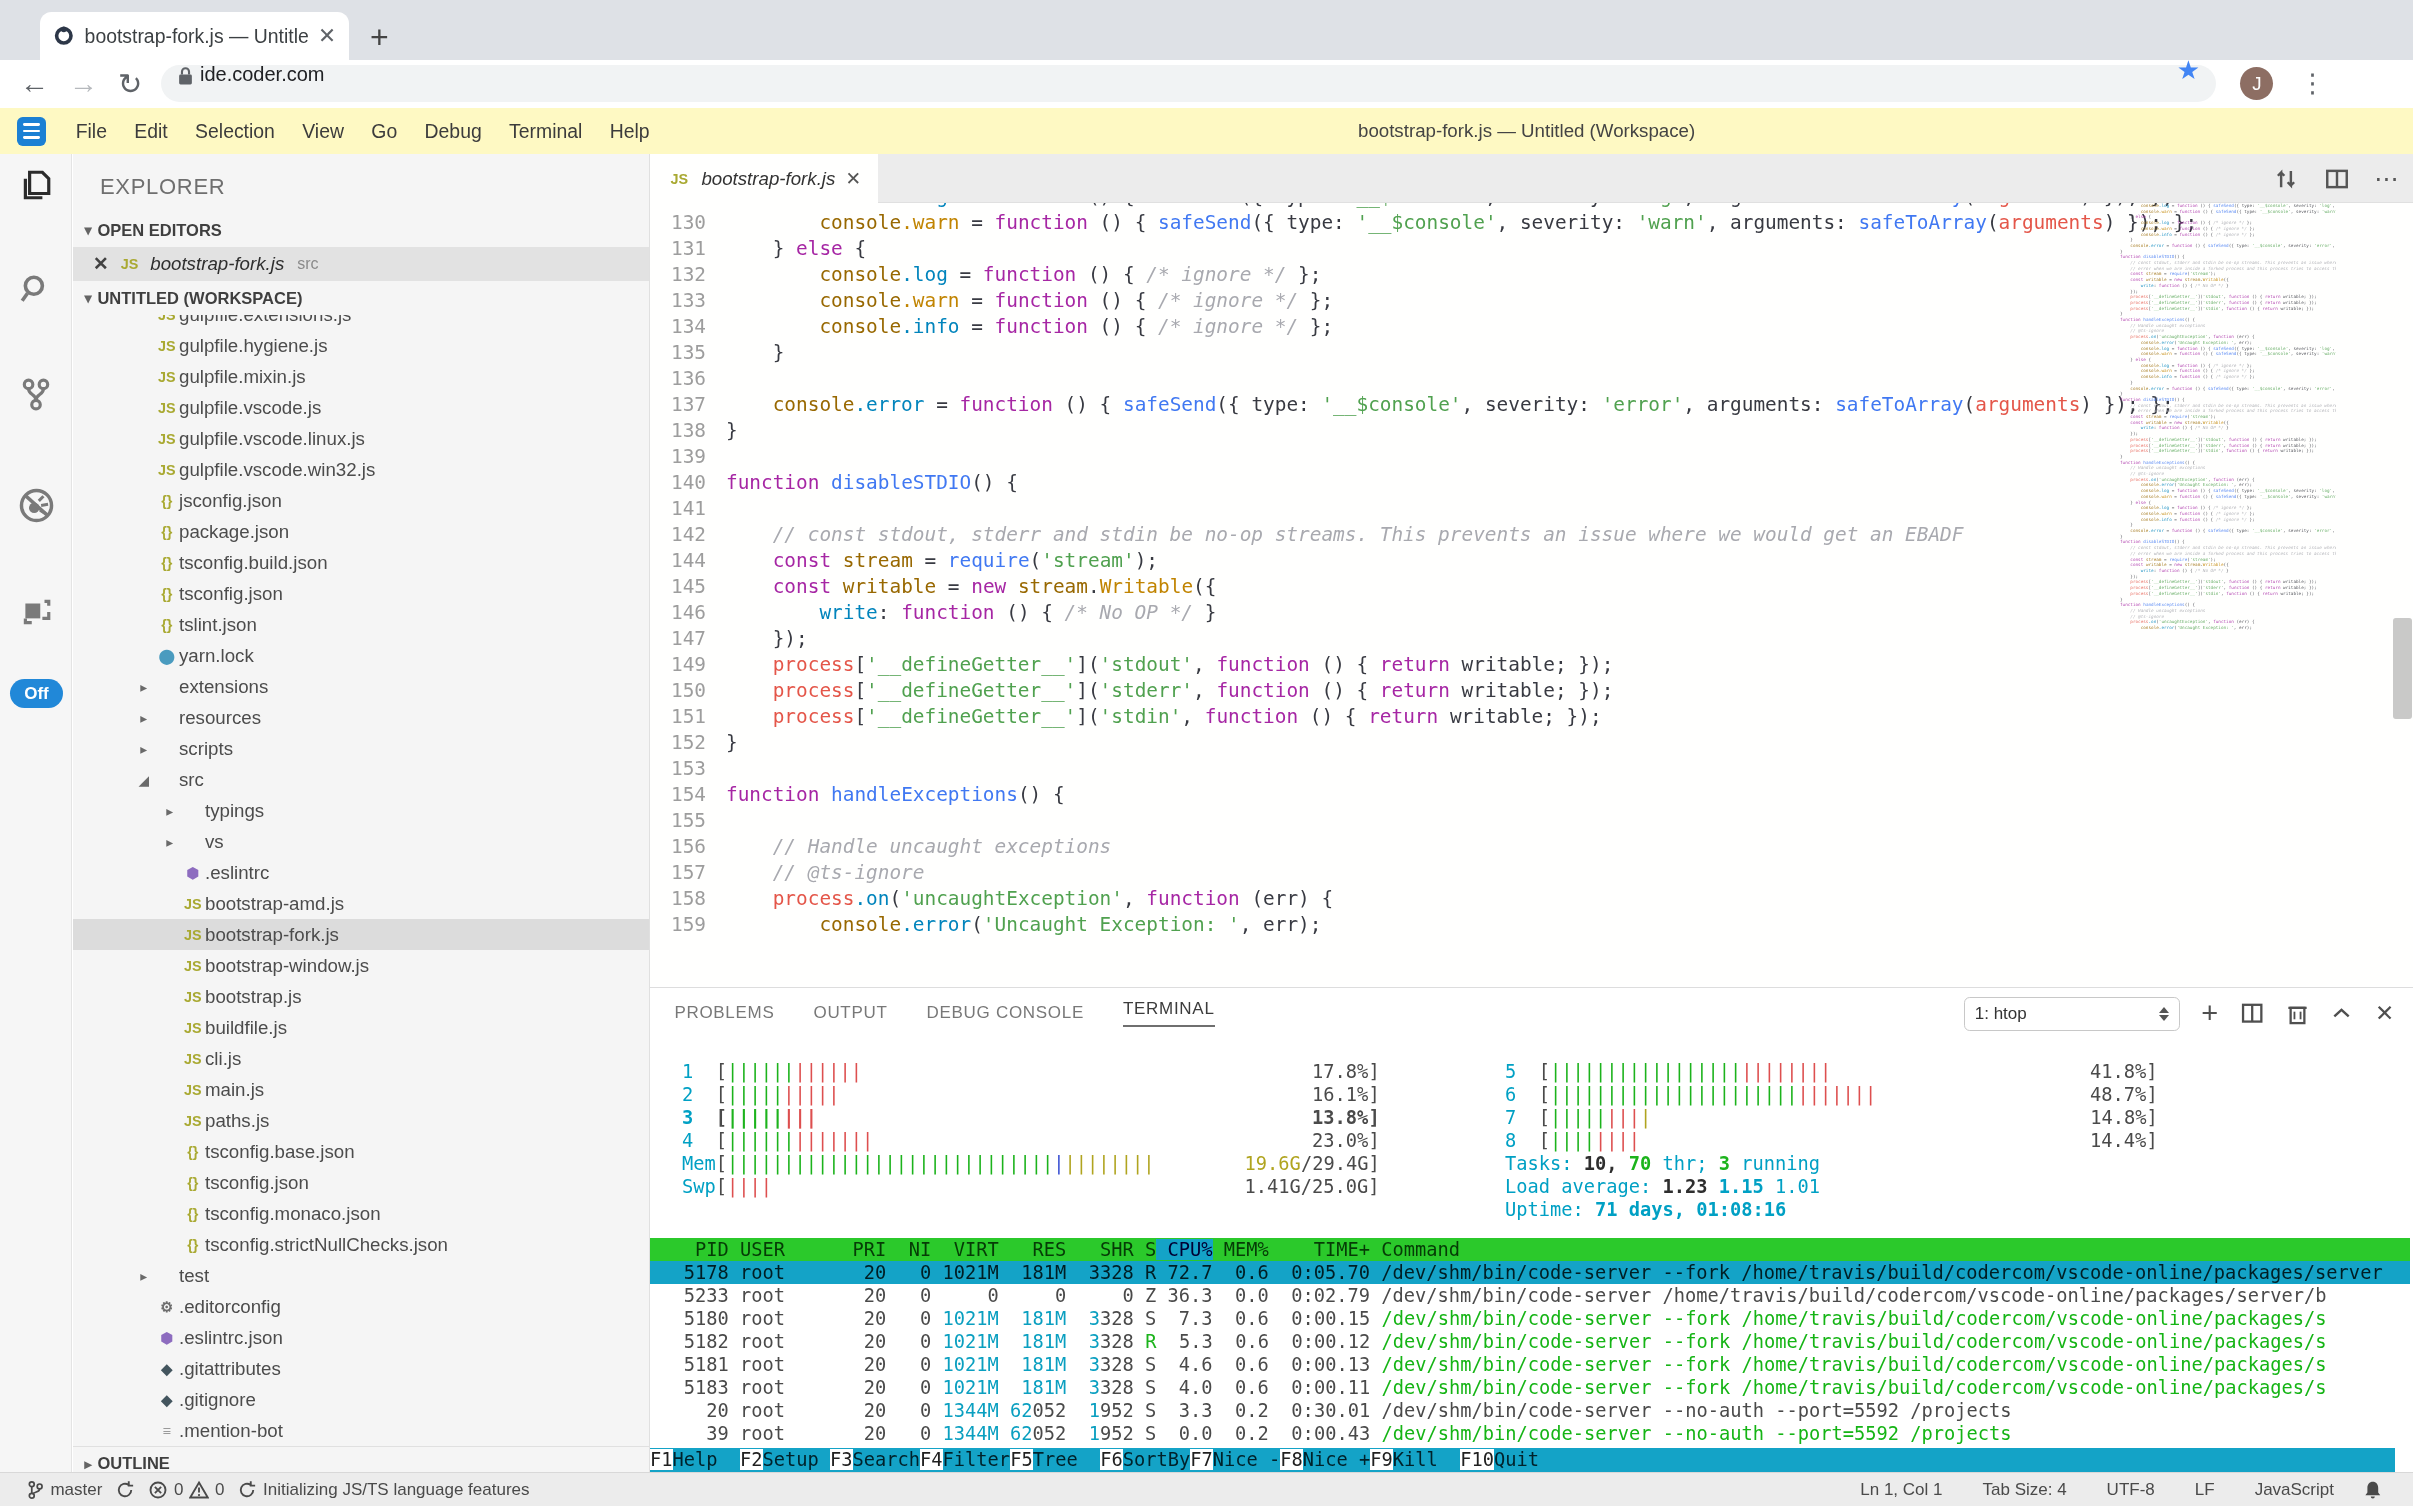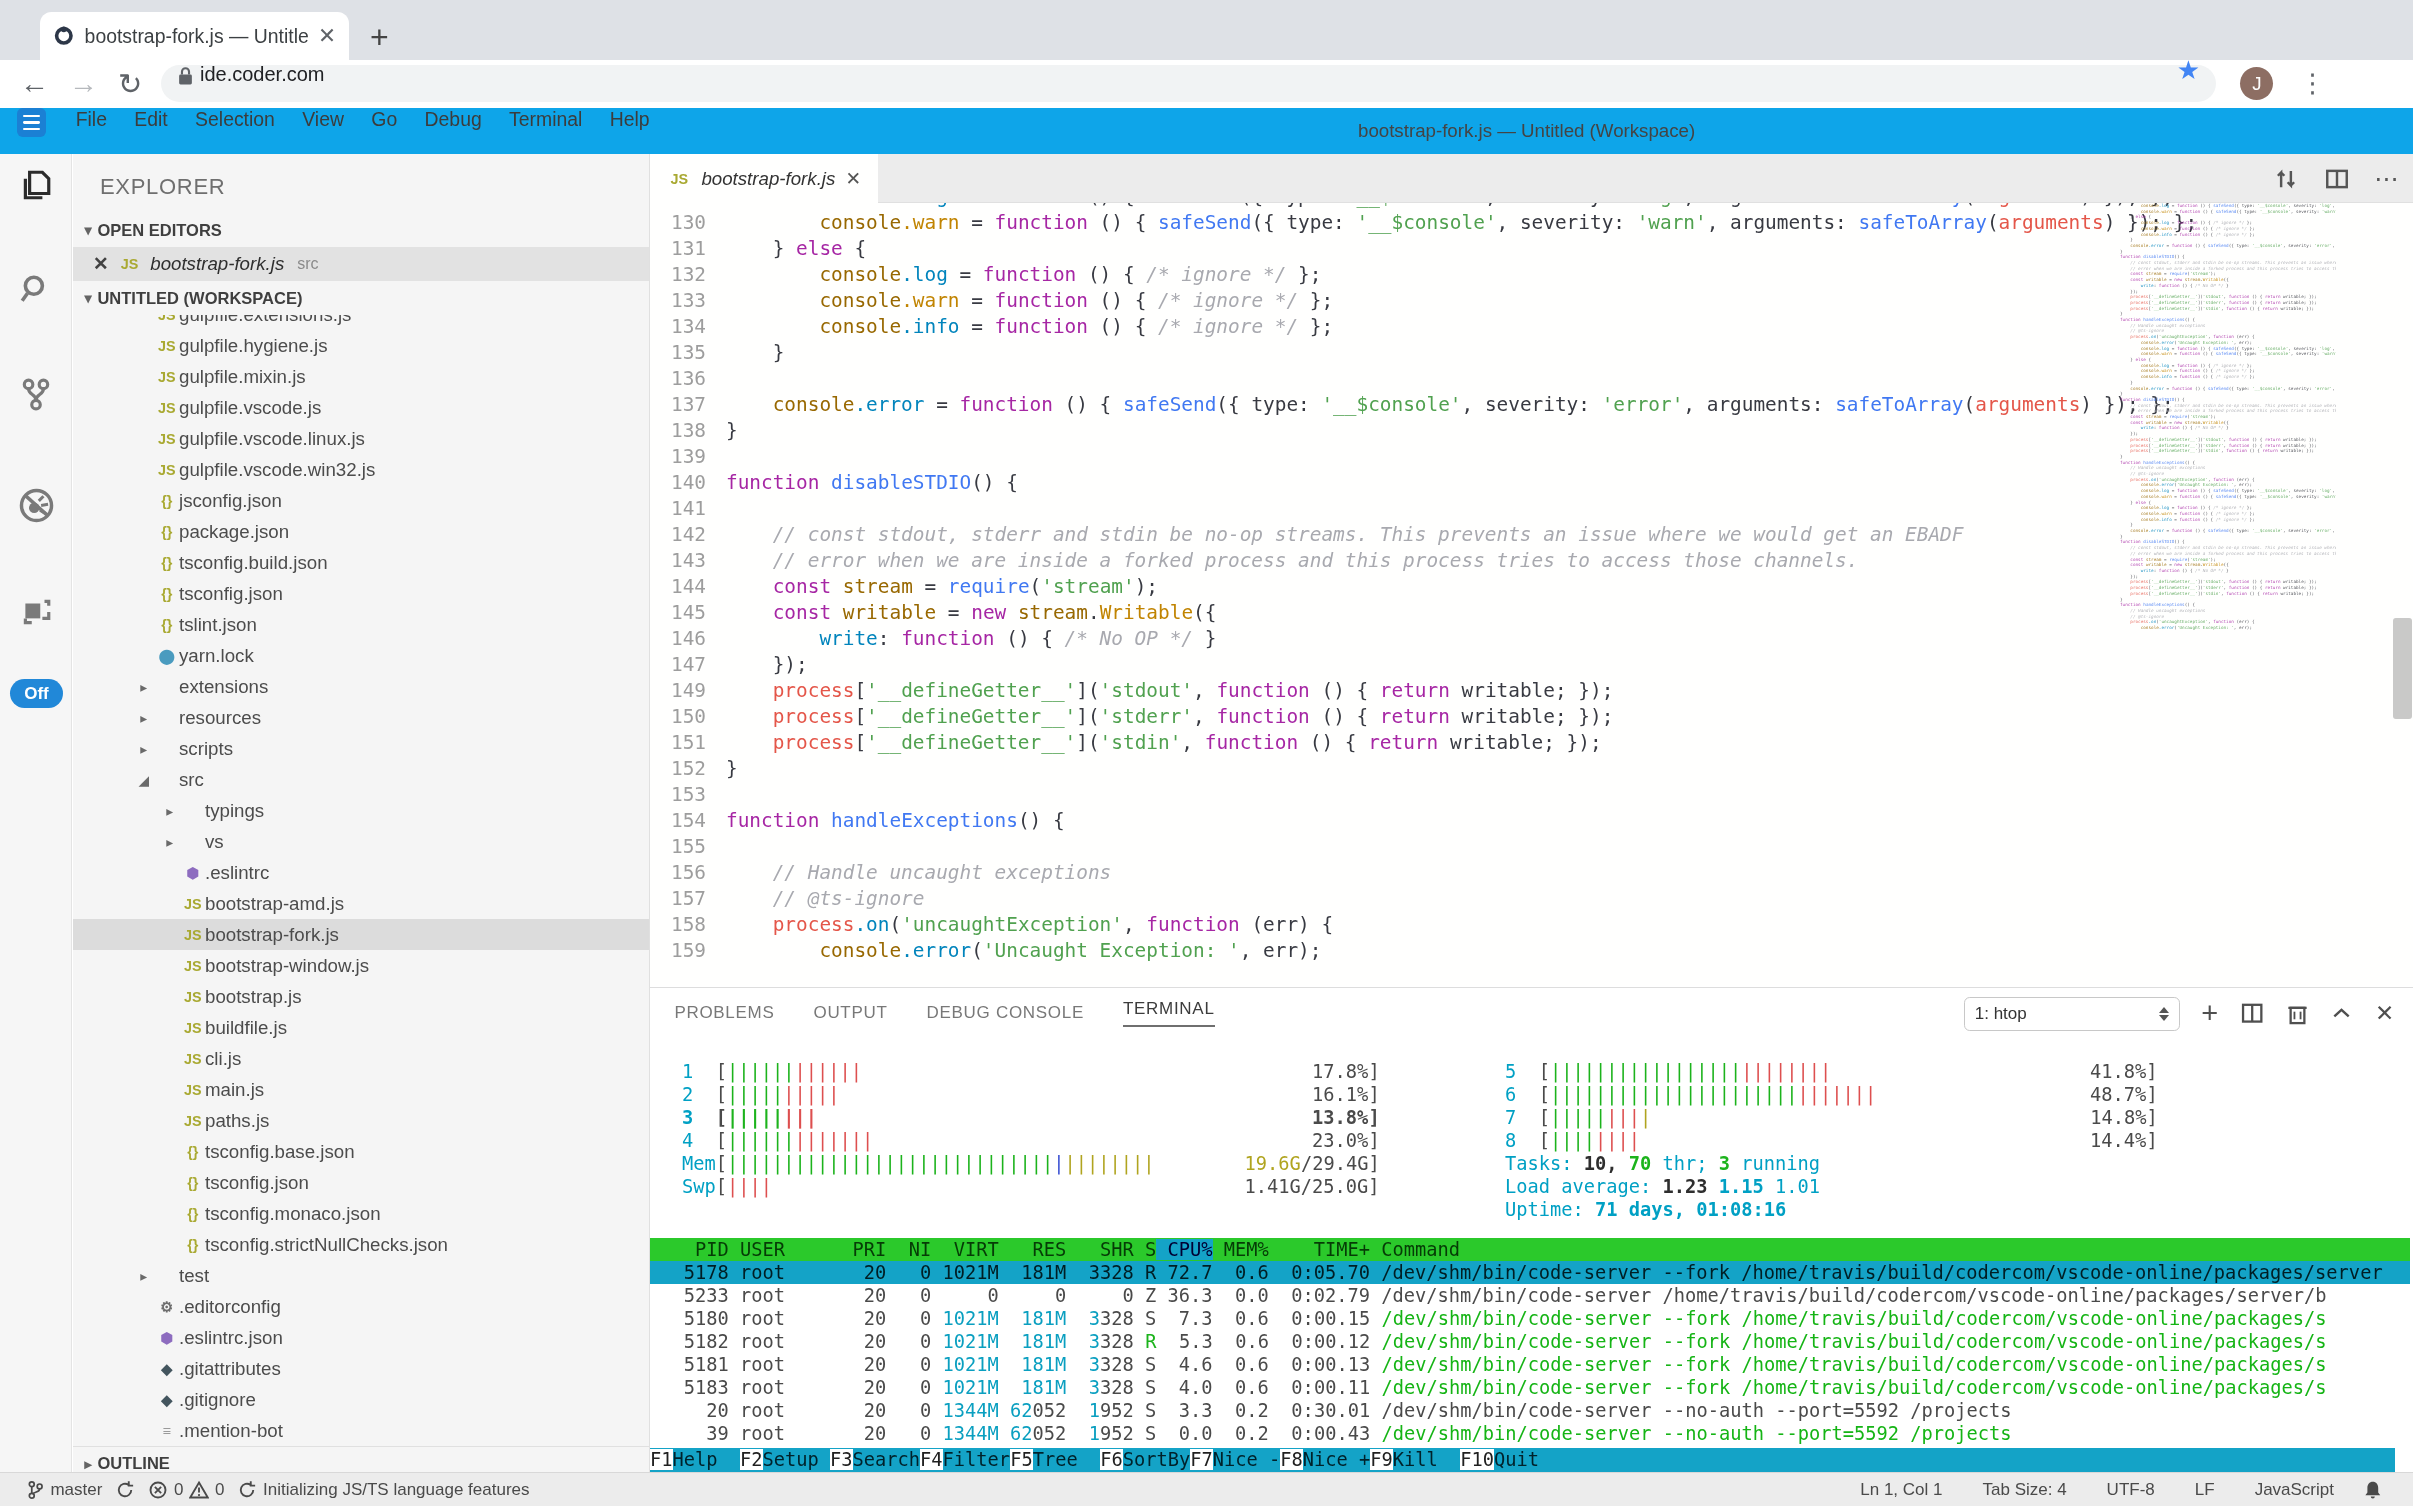--- a/index.html
+++ b/index.html
@@ -17,21 +17,21 @@
   #urlrow{left:0;top:60px;width:2413px;height:47px;background:#fff;display:flex;align-items:center}
   .navic{font-size:29px;color:#5f6368;margin-left:20px}
   .navic.dis{color:#b6b9bd}
   #omni{margin-left:18.7px;width:2055px;height:37px;background:#f1f3f4;border-radius:18.7px;display:flex;align-items:flex-end;padding:16px 16px;gap:6px}
   #omni .url{font-size:20px;color:#202124;flex:1}
   #star{color:#4285f4;font-size:26px}
   #avatar{width:33px;height:33px;border-radius:50%;background:#8d6e63;color:#fff;font-size:18.7px;display:flex;align-items:center;justify-content:center;margin-left:24.4px}
   #kebab{font-size:26px;color:#5f6368;margin-left:26px;margin-right:20px}
 
   
-  #menubar{left:0;top:108px;width:2413px;height:46px;background:#0ea5e9;display:flex;align-items:flex-start}
+  #menubar{left:0;top:108px;width:2413px;height:46px;background:#fef9c3;display:flex;align-items:center}
   #vslogo{width:29px;height:29px;border-radius:5.7px;background:#1b80d4;margin:0 16px 0 17px;display:flex;flex-direction:column;justify-content:center;gap:3.6px;padding:0 5.7px}
   #vslogo i{display:block;height:2.9px;background:#fff;border-radius:1.4px}
   .menu-item{font-size:19.4px;color:#3c3c3c;padding:0 13.7px}
   #wtitle{position:absolute;left:1358px;top:0;height:46px;line-height:46px;font-size:18.7px;color:#444}
 
   
   #activitybar{left:0;top:154px;width:72px;height:1318px;background:#f6f6f6;border-right:1.4px solid #e4e4e4}
   .act{position:absolute;left:0;width:72px;display:flex;justify-content:center}
   #offbadge{position:absolute;left:10px;top:525px;width:53px;height:29px;border-radius:14.4px;background:#2188d8;color:#fff;font-size:17px;font-weight:bold;display:flex;align-items:center;justify-content:center}
 
@@ -417,21 +417,20 @@
       <div class="cl"><span class="ln">133</span><span class="tx"><span class="tk-v">        console</span><span class="tk-p">.warn</span><span class="tk-t"> = </span><span class="tk-k">function</span><span class="tk-t"> () { </span><span class="tk-c">/* ignore */</span><span class="tk-t"> };</span></span></div>
       <div class="cl"><span class="ln">134</span><span class="tx"><span class="tk-v">        console</span><span class="tk-m">.info</span><span class="tk-t"> = </span><span class="tk-k">function</span><span class="tk-t"> () { </span><span class="tk-c">/* ignore */</span><span class="tk-t"> };</span></span></div>
       <div class="cl"><span class="ln">135</span><span class="tx"><span class="tk-t">    }</span></span></div>
       <div class="cl"><span class="ln">136</span><span class="tx"></span></div>
       <div class="cl"><span class="ln">137</span><span class="tx"><span class="tk-v">    console</span><span class="tk-m">.error</span><span class="tk-t"> = </span><span class="tk-k">function</span><span class="tk-t"> () { </span><span class="tk-f">safeSend</span><span class="tk-t">({ type: </span><span class="tk-s">'__$console'</span><span class="tk-t">, severity: </span><span class="tk-s">'error'</span><span class="tk-t">, arguments: </span><span class="tk-f">safeToArray</span><span class="tk-t">(</span><span class="tk-r">arguments</span><span class="tk-t">) }); };</span></span></div>
       <div class="cl"><span class="ln">138</span><span class="tx"><span class="tk-t">}</span></span></div>
       <div class="cl"><span class="ln">139</span><span class="tx"></span></div>
       <div class="cl"><span class="ln">140</span><span class="tx"><span class="tk-k">function</span><span class="tk-t"> </span><span class="tk-f">disableSTDIO</span><span class="tk-t">() {</span></span></div>
       <div class="cl"><span class="ln">141</span><span class="tx"></span></div>
       <div class="cl"><span class="ln">142</span><span class="tx"><span class="tk-c">    // const stdout, stderr and stdin be no-op streams. This prevents an issue where we would get an EBADF</span></span></div>
-      <div class="cl"><span class="ln">143</span><span class="tx"><span class="tk-c">    // error when we are inside a forked process and this process tries to access those channels.</span></span></div>
       <div class="cl"><span class="ln">144</span><span class="tx"><span class="tk-k">    const</span><span class="tk-t"> </span><span class="tk-v">stream</span><span class="tk-t"> = </span><span class="tk-f">require</span><span class="tk-t">(</span><span class="tk-s">'stream'</span><span class="tk-t">);</span></span></div>
       <div class="cl"><span class="ln">145</span><span class="tx"><span class="tk-k">    const</span><span class="tk-t"> </span><span class="tk-v">writable</span><span class="tk-t"> = </span><span class="tk-k">new</span><span class="tk-t"> </span><span class="tk-v">stream</span><span class="tk-t">.</span><span class="tk-p">Writable</span><span class="tk-t">({</span></span></div>
       <div class="cl"><span class="ln">146</span><span class="tx"><span class="tk-m">        write</span><span class="tk-t">: </span><span class="tk-k">function</span><span class="tk-t"> () { </span><span class="tk-c">/* No OP */</span><span class="tk-t"> }</span></span></div>
       <div class="cl"><span class="ln">147</span><span class="tx"><span class="tk-t">    });</span></span></div>
       <div class="cl"><span class="ln">149</span><span class="tx"><span class="tk-r">    process</span><span class="tk-t">[</span><span class="tk-s">'__defineGetter__'</span><span class="tk-t">](</span><span class="tk-s">'stdout'</span><span class="tk-t">, </span><span class="tk-k">function</span><span class="tk-t"> () { </span><span class="tk-k">return</span><span class="tk-t"> writable; });</span></span></div>
       <div class="cl"><span class="ln">150</span><span class="tx"><span class="tk-r">    process</span><span class="tk-t">[</span><span class="tk-s">'__defineGetter__'</span><span class="tk-t">](</span><span class="tk-s">'stderr'</span><span class="tk-t">, </span><span class="tk-k">function</span><span class="tk-t"> () { </span><span class="tk-k">return</span><span class="tk-t"> writable; });</span></span></div>
       <div class="cl"><span class="ln">151</span><span class="tx"><span class="tk-r">    process</span><span class="tk-t">[</span><span class="tk-s">'__defineGetter__'</span><span class="tk-t">](</span><span class="tk-s">'stdin'</span><span class="tk-t">, </span><span class="tk-k">function</span><span class="tk-t"> () { </span><span class="tk-k">return</span><span class="tk-t"> writable; });</span></span></div>
       <div class="cl"><span class="ln">152</span><span class="tx"><span class="tk-t">}</span></span></div>
       <div class="cl"><span class="ln">153</span><span class="tx"></span></div>
       <div class="cl"><span class="ln">154</span><span class="tx"><span class="tk-k">function</span><span class="tk-t"> </span><span class="tk-f">handleExceptions</span><span class="tk-t">() {</span></span></div>

